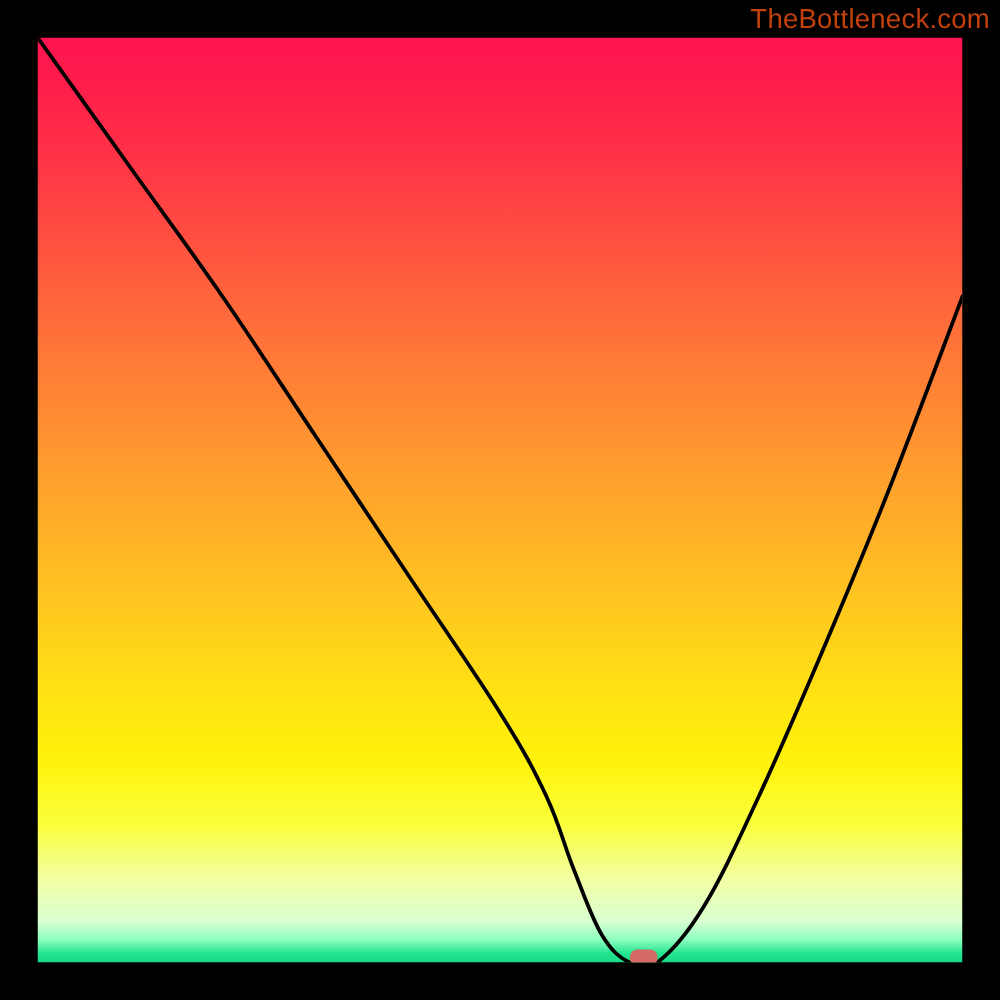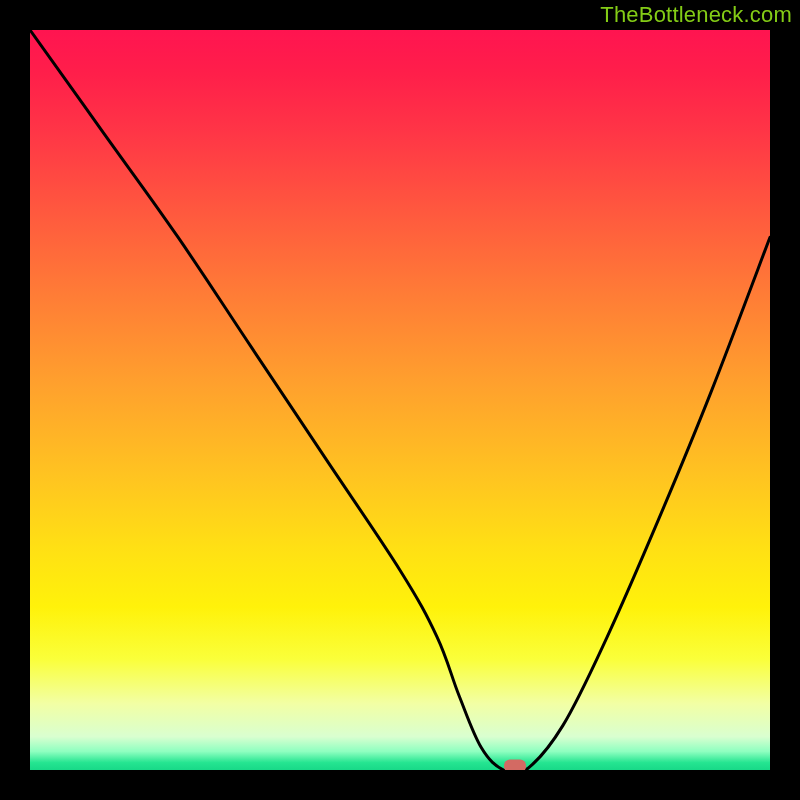--- a/index.html
+++ b/index.html
@@ -14,21 +14,21 @@
   .frame {
     position: relative;
     width: 800px;
     height: 800px;
     background: #000;
   }
   .watermark {
     position: absolute;
     top: 2px;
     right: 8px;
-    color: #84cc16;
+    color: #c2410c;
     font-size: 22px;
     font-weight: 400;
     letter-spacing: 0.2px;
     z-index: 10;
   }
   .plot-area {
     position: absolute;
     left: 30px;
     top: 30px;
     width: 740px;

